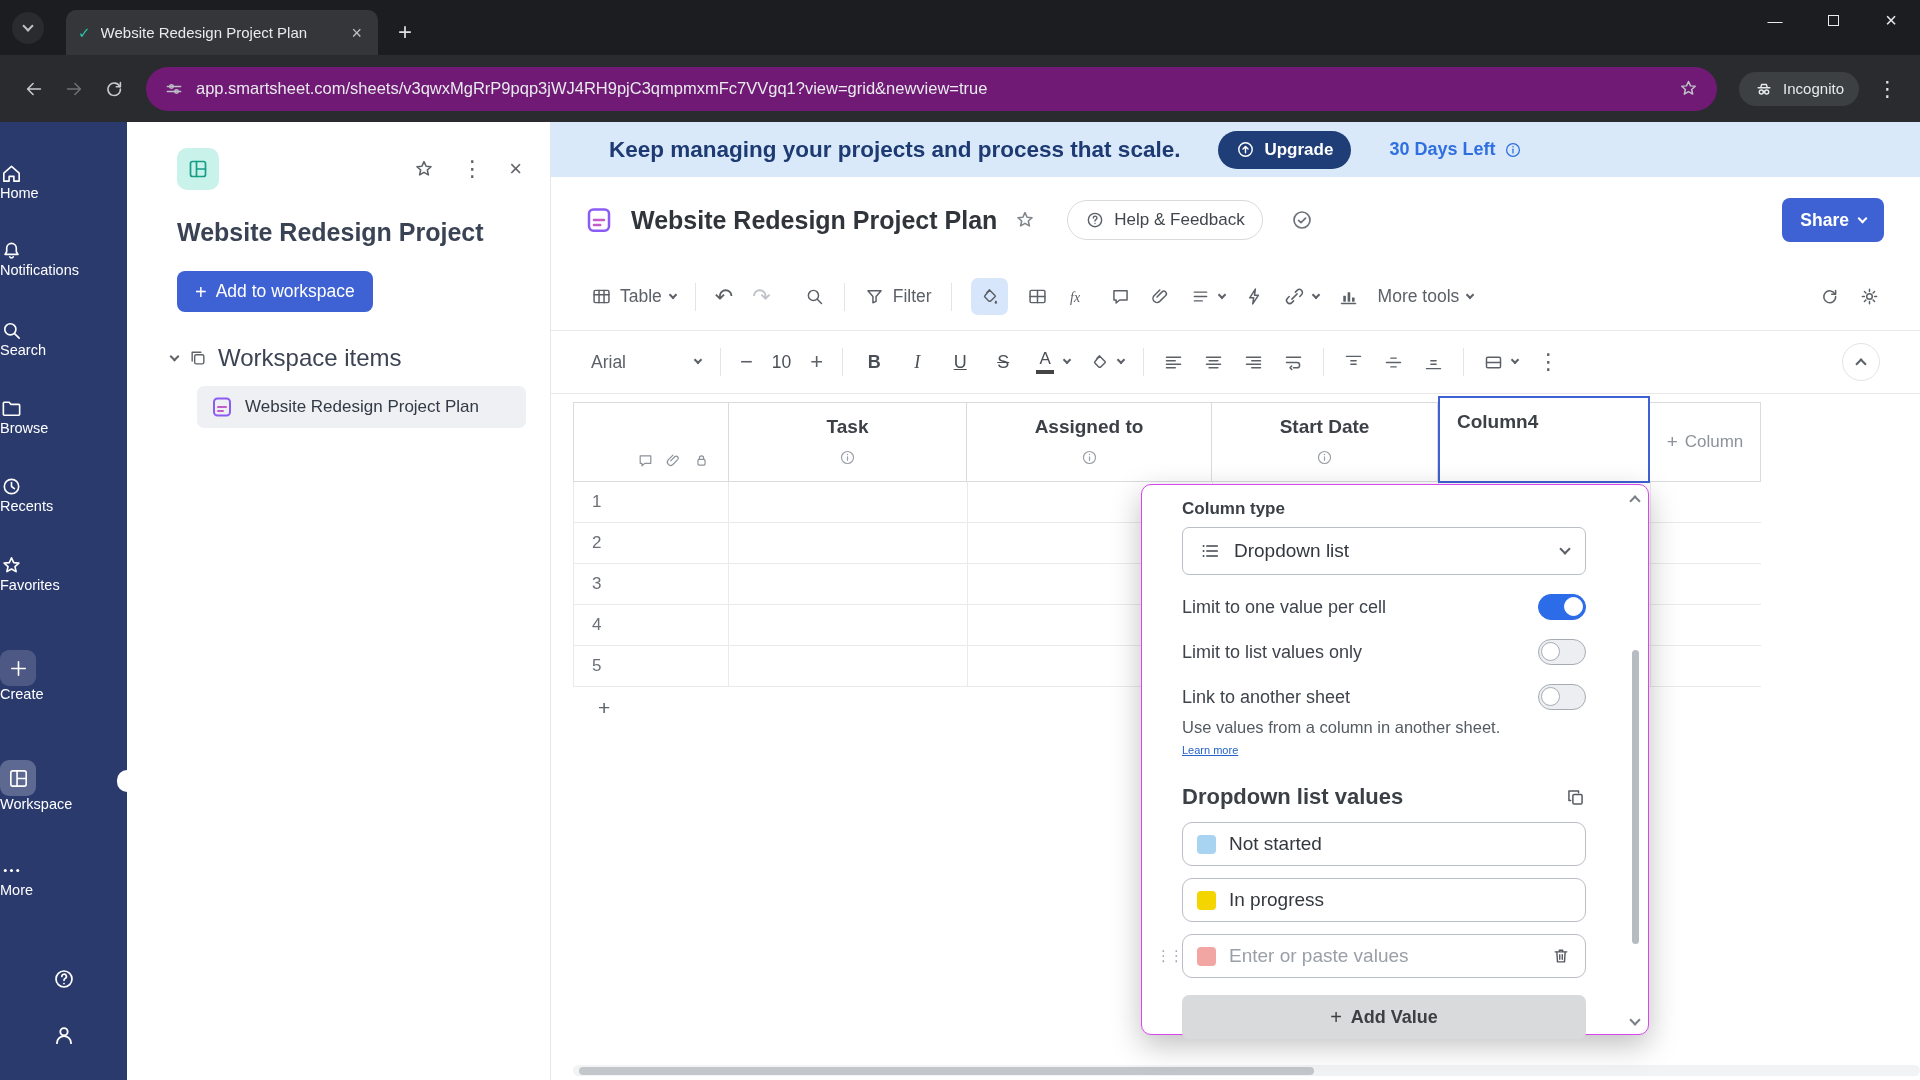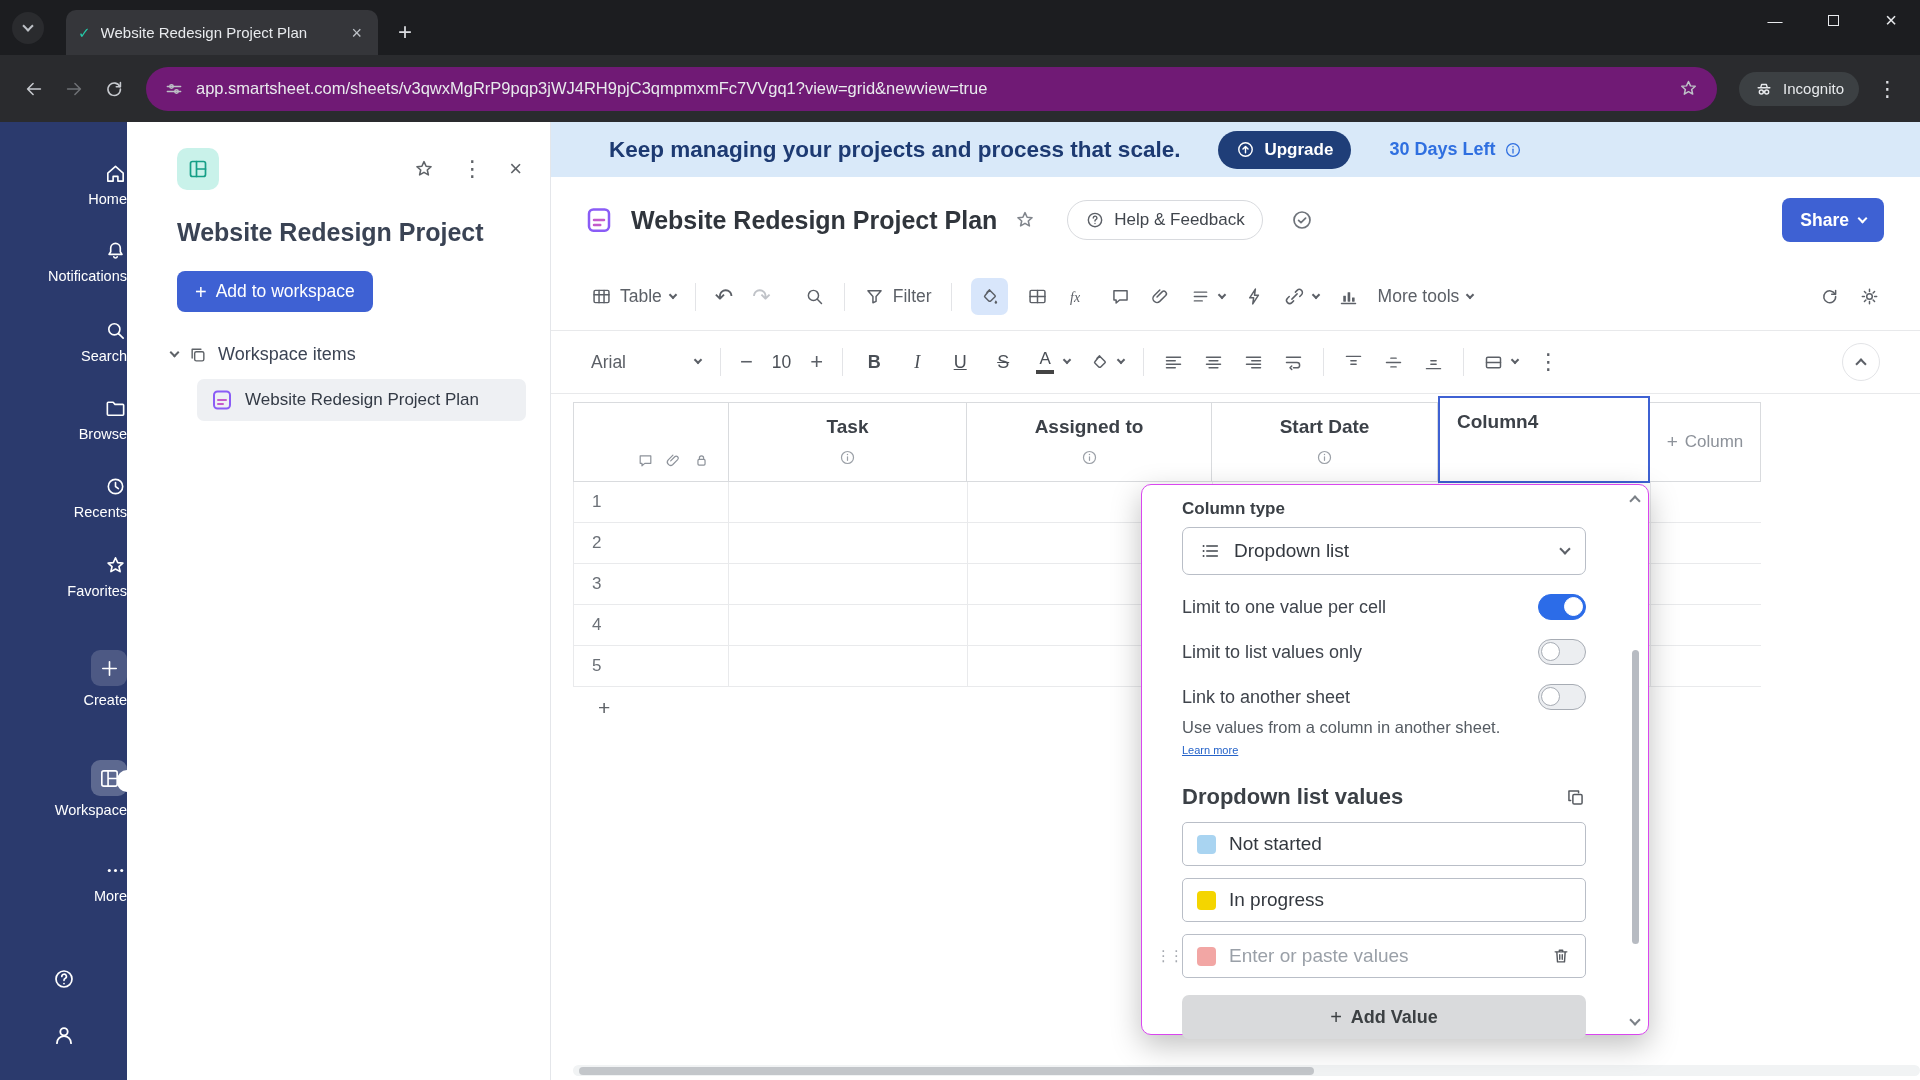--- a/index.html
+++ b/index.html
@@ -35,41 +35,41 @@
   .url-text { color:#e8eaed; font-size:16.5px; white-space:nowrap; overflow:hidden; text-overflow:ellipsis; flex:1; }
   .incog-badge { display:flex; align-items:center; gap:9px; background:#3c4043; color:#e8eaed; border-radius:17px; height:34px; padding:0 15px; font-size:15px; margin:0 10px; }
   .incog-badge svg { width:20px; height:20px; }
   .kebab { font-size:21px; color:#dfe1e5; padding:0 8px; }
 
   
   .app { position:absolute; left:0; top:122px; width:1920px; height:958px; }
 
   
   .leftnav { position:absolute; left:0; top:0; width:127px; height:100%; background:#2b3a6d; color:#fff; }
-  .ln-item { position:absolute; left:0; width:100%; display:flex; flex-direction:column; align-items:flex-end; gap:6px; }
+  .ln-item { position:absolute; left:0; width:100%; display:flex; flex-direction:column; align-items:flex-start; gap:0; }
   .ln-item svg { width:23px; height:23px; color:#fff; }
   .ln-item .lbl { font-size:14.5px; color:#ffffff; }
   .ln-box { width:36px; height:36px; border-radius:9px; background:rgba(255,255,255,.16); display:flex; align-items:center; justify-content:center; }
   .ln-box.active { background:rgba(255,255,255,.24); }
   .ln-notch { position:absolute; right:0; top:648px; width:10px; height:22px; background:#fff; border-radius:11px 0 0 11px; }
   .ln-bottom { position:absolute; left:0; width:100%; display:flex; justify-content:center; }
   svg .f { fill:currentColor; stroke:none; }
 
   
   .sidepanel { position:absolute; left:127px; top:0; width:424px; height:100%; background:#fff; border-right:1px solid #e4e6ea; }
   .sp-top { display:flex; align-items:center; padding:26px 28px 0 50px; gap:26px; }
   .sp-appicon { width:42px; height:42px; border-radius:10px; background:#c9f2ea; display:flex; align-items:center; justify-content:center; }
   .sp-appicon svg { width:24px; height:24px; color:#159f87; }
   .sp-top .spacer { flex:1; }
   .sp-top .mini { color:#5f6368; }
   .sp-top .mini svg { width:22px; height:22px; }
   .sp-title { margin:28px 28px 0 50px; font-size:25px; font-weight:bold; color:#3a4354; }
   .sp-addbtn { margin:24px 0 0 50px; display:inline-flex; align-items:center; gap:9px; background:#3e61d3; color:#fff; font-size:17.5px; border:none; border-radius:8px; padding:10px 18px; }
   .sp-addbtn .plus { font-size:20px; line-height:1; }
-  .sp-section { margin:32px 0 0 44px; display:flex; align-items:center; gap:10px; color:#3c4454; font-size:18px; }
+  .sp-section { margin:32px 0 0 44px; display:flex; align-items:center; gap:10px; color:#3c4454; font-size:24px; }
   .sp-section svg { width:20px; height:20px; color:#5f6368; }
   .sp-section .chev { width:7px; height:7px; color:#5f6368; }
   .sp-item { margin:14px 24px 0 70px; display:flex; align-items:center; gap:11px; background:#eef0f3; border-radius:7px; padding:9px 13px; }
   .sp-item .it-label { font-size:17px; color:#333a45; white-space:nowrap; overflow:hidden; text-overflow:ellipsis; }
   svg.docic { width:24px; height:24px; }
 
   
   .main { position:absolute; left:551px; top:0; width:1369px; height:100%; background:#fff; }
 
   .banner { height:55px; background:#d9e9f9; display:flex; align-items:center; padding-left:58px; gap:38px; }
@@ -142,21 +142,21 @@
   .cs-toggle-row .tlabel { font-size:18px; color:#3f444c; }
   .toggle { position:relative; width:48px; height:26px; border-radius:14px; background:#eceef1; border:1.5px solid #a7acb4; flex:0 0 48px; }
   .toggle .knob { position:absolute; top:2px; left:2px; width:19px; height:19px; border-radius:50%; background:#fff; border:1.5px solid #a7acb4; }
   .toggle.on { background:#2c6ce8; border-color:#2c6ce8; }
   .toggle.on .knob { left:auto; right:2px; border-color:#fff; }
   .cs-hint { margin-top:8px; font-size:16.5px; color:#555b62; }
   .cs-learn { margin-top:7px; display:inline-block; font-size:11px; color:#2563c9; text-decoration:underline; }
   .cs-values-head { margin-top:26px; display:flex; align-items:center; }
   .cs-values-head .vh { font-size:22px; font-weight:bold; color:#3b4046; }
   .cs-copy { margin-left:auto; color:#55595f; } .cs-copy svg { width:21px; height:21px; }
-  .cs-value { position:relative; margin-top:12px; height:44px; border:1.5px solid #b9bec7; border-radius:5px; display:flex; align-items:center; gap:13px; padding:0 14px; }
+  .cs-value { position:relative; margin-top:12px; height:44px; border:1.5px solid #b9bec7; border-radius:10px; display:flex; align-items:center; gap:13px; padding:0 14px; }
   .cs-chip { width:19px; height:19px; border-radius:4px; flex:0 0 19px; }
   .cs-vlabel { font-size:19px; color:#33383f; }
   .cs-input { border:none; outline:none; flex:1; font-size:19px; color:#33383f; font-family:inherit; min-width:0; background:transparent; }
   .cs-input::placeholder { color:#9aa0a8; }
   .cs-trash { color:#55595f; } .cs-trash svg { width:20px; height:20px; }
   .cs-handle { position:absolute; left:-27px; top:50%; transform:translateY(-50%); color:#a5a9b0; font-size:15px; letter-spacing:-2px; }
   .cs-add { margin-top:17px; width:100%; height:44px; background:#d9dadc; border:none; border-radius:7px; display:flex; align-items:center; justify-content:center; gap:9px; font-size:18px; font-weight:bold; color:#3c4043; font-family:inherit; }
   .cs-add .plus { font-size:20px; font-weight:normal; }
 </style>
 </head>

